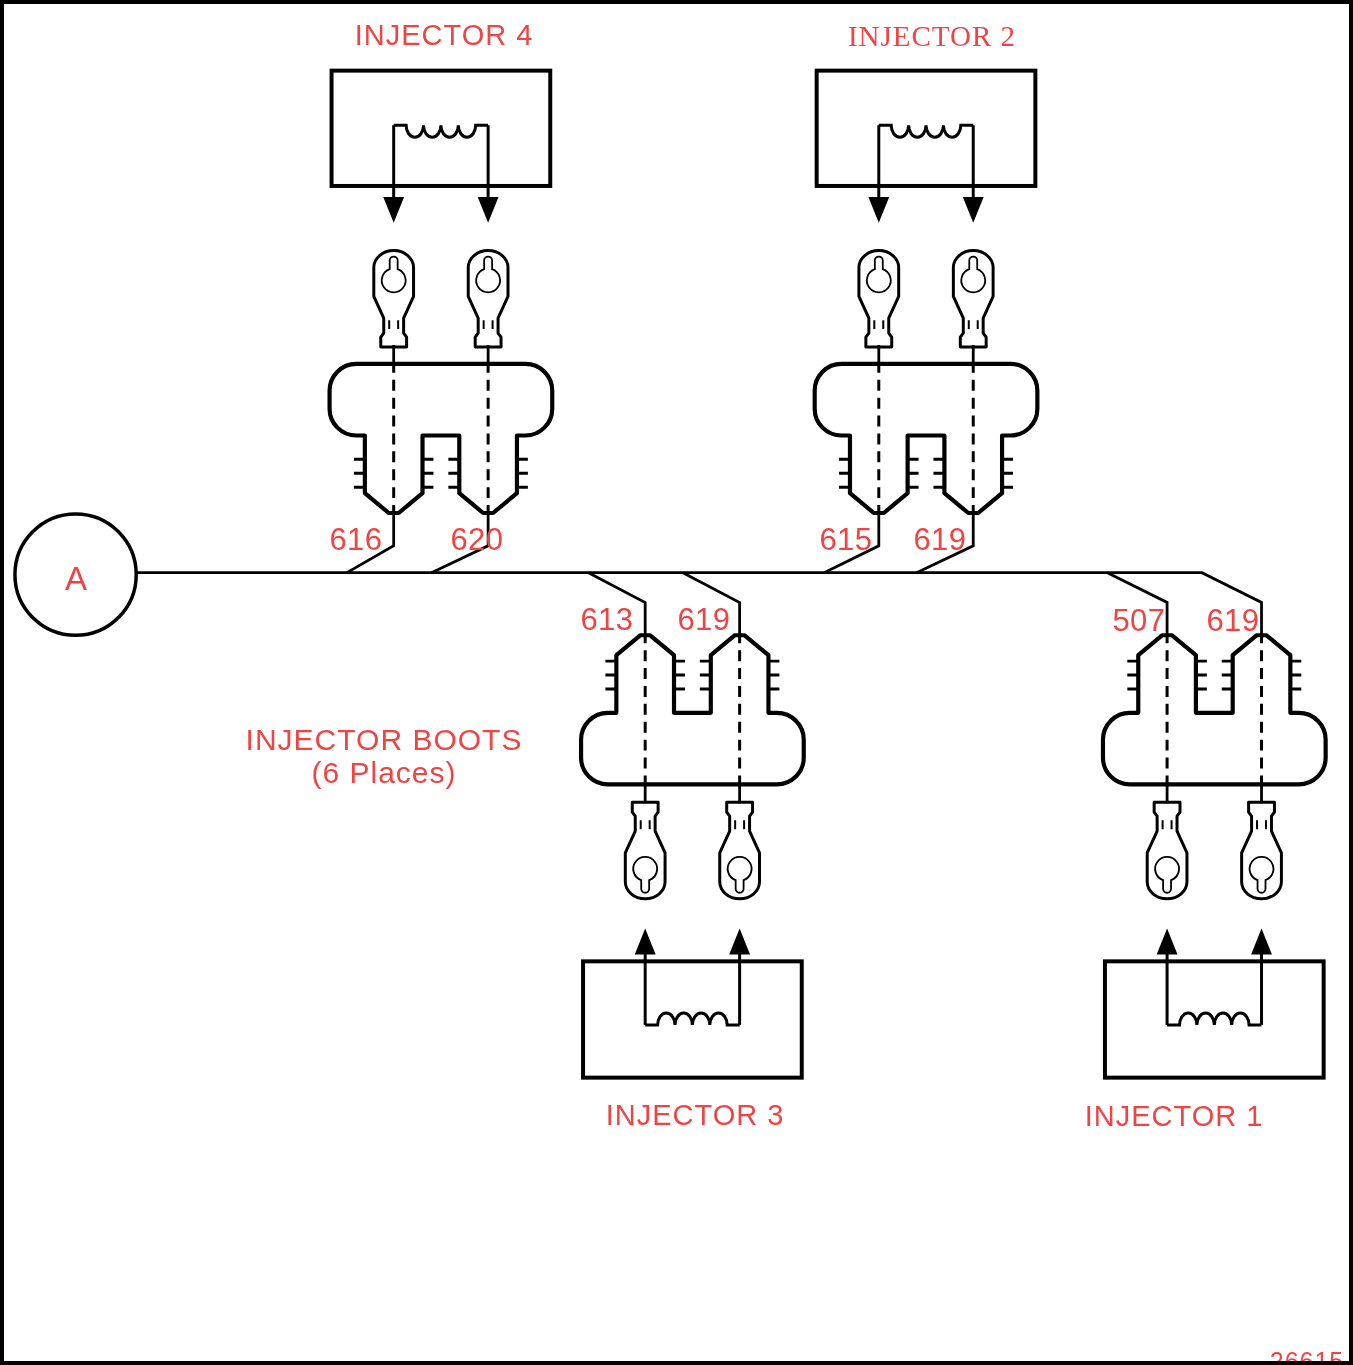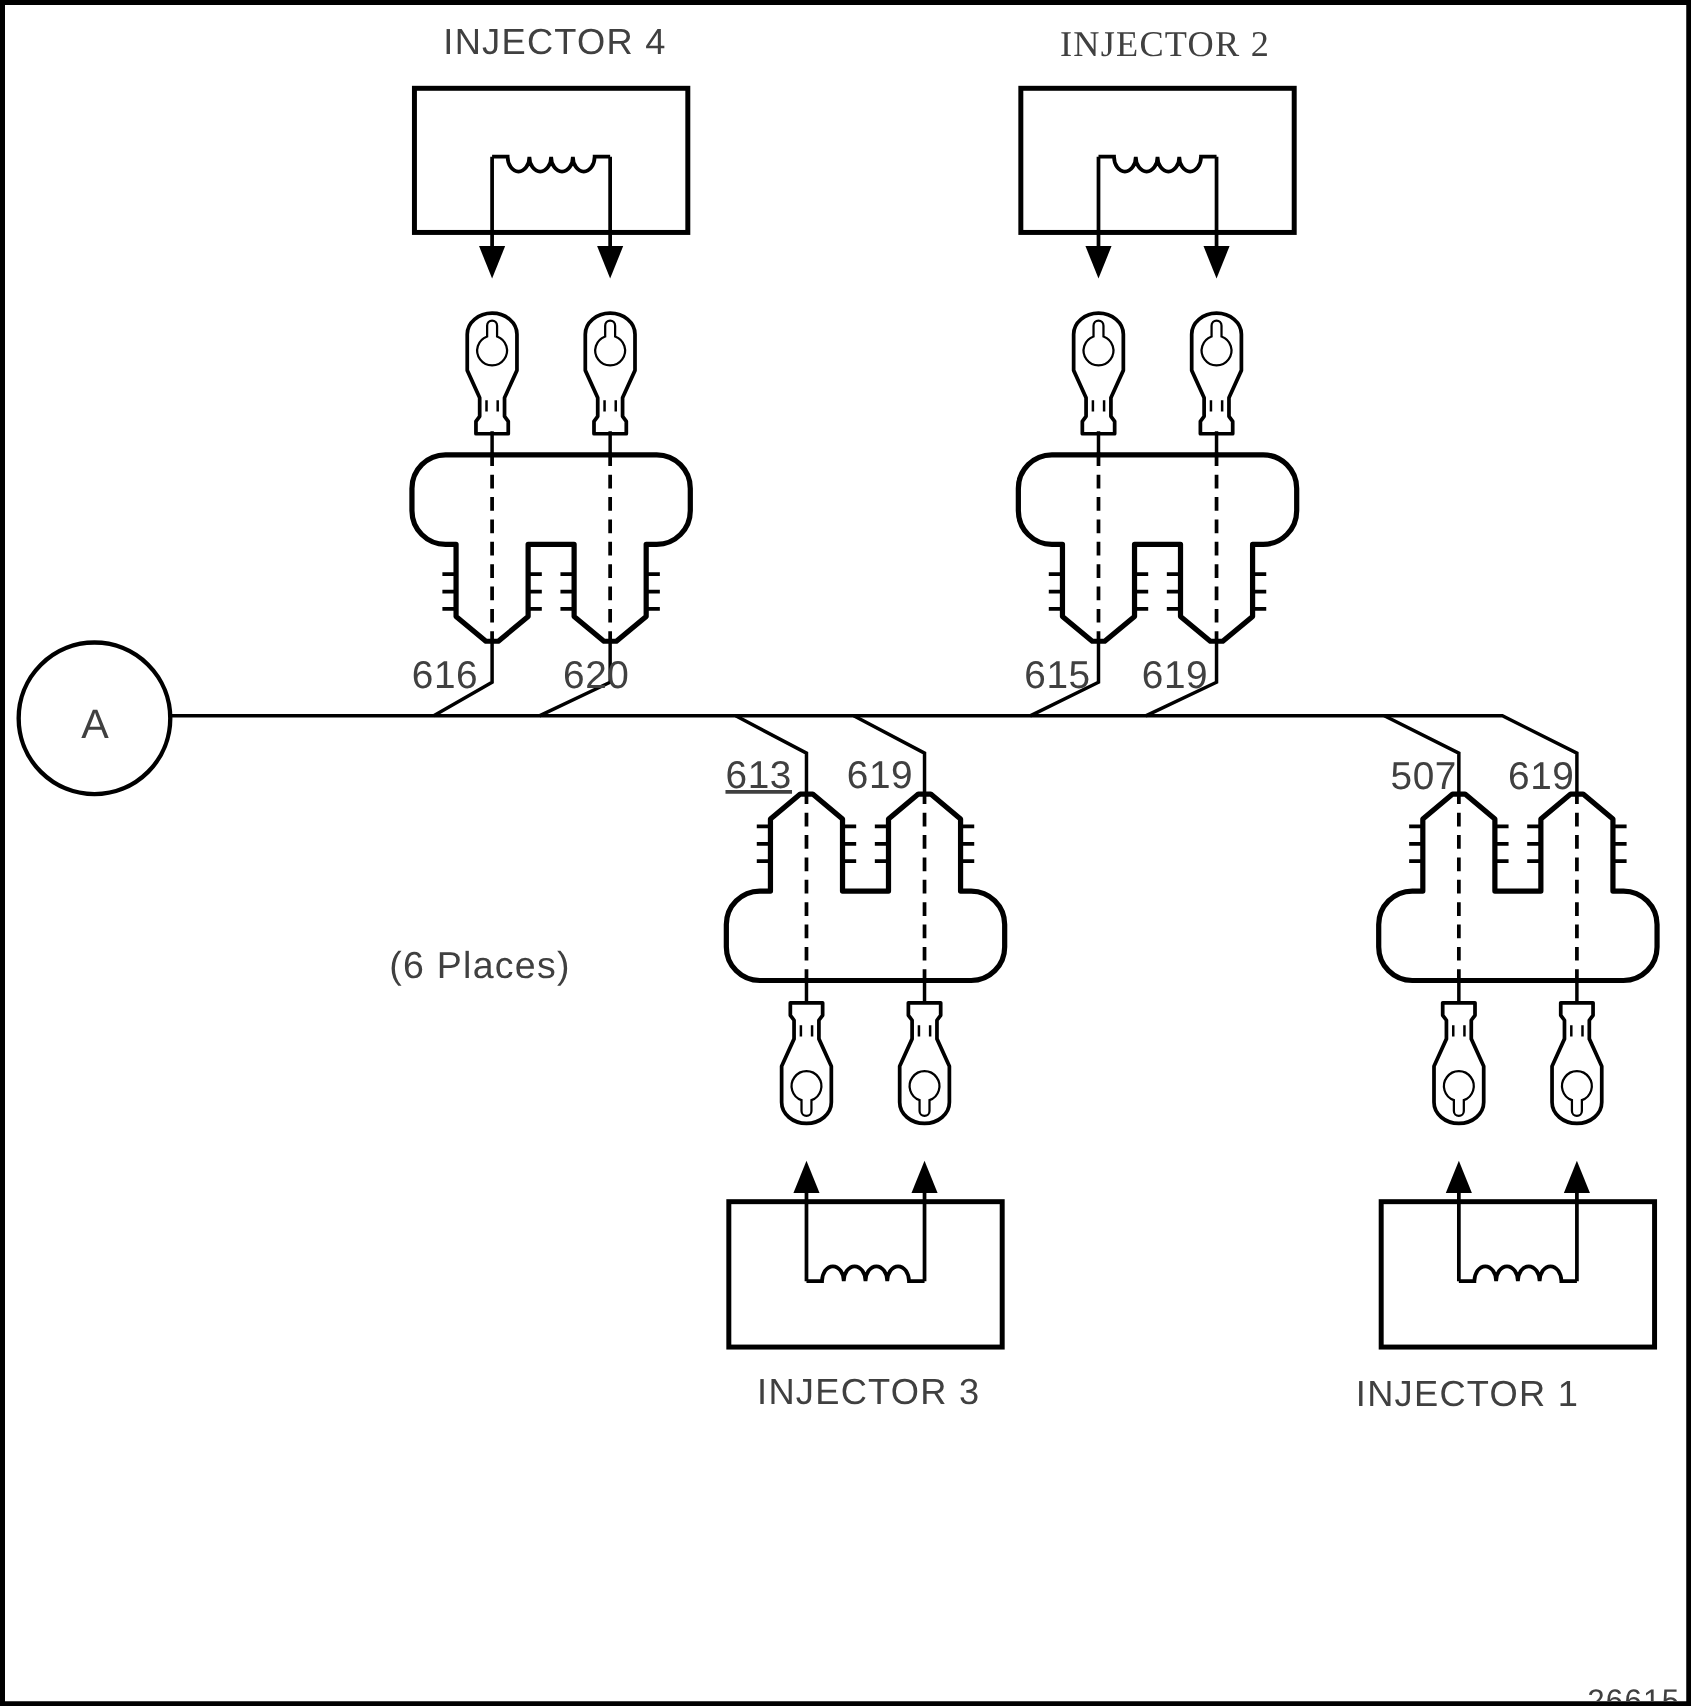--- a/index.html
+++ b/index.html
@@ -13,21 +13,21 @@
     font-family:"Liberation Sans", sans-serif;
     color:#000;
   }
   .art{position:absolute;left:0;top:0;width:100%;height:100%;}
   .lbl{
     position:absolute;
     transform:translate(-50%,-50%);
     white-space:nowrap;
     font-size:29px;
     letter-spacing:1px;
-    color:#404040;
+    color:#ef4444;
     text-align:right;
   }
   .wirelbl{font-size:31px;letter-spacing:0.5px;}
   .biglbl{font-size:30px;}
   .alabel{font-size:33px;letter-spacing:0;}
   .figno{font-size:25px;letter-spacing:1px;margin-top:20px;}
 </style>
 </head>
 <body>
 
@@ -117,26 +117,27 @@
       <rect x="1107.5" y="963" width="220" height="117" fill="none" stroke="#000" stroke-width="4"></rect>
       <use href="#coil-down" transform="translate(1217.5,1027) scale(1,-1)"></use>
     </g>
   </svg>
 
   <div class="lbl" style="left:440px;top:31px;">INJECTOR 4</div>
   <div class="lbl" style="left:928px;top:32px;font-family:Liberation Serif, serif;">INJECTOR 2</div>
   <div class="lbl" style="left:691px;top:1111px;">INJECTOR 3</div>
   <div class="lbl" style="left:1170px;top:1112px;">INJECTOR 1</div>
 
+  <div class="lbl biglbl" style="left:380px;top:736px;">INJECTOR BOOTS</div>
   <div class="lbl biglbl" style="left:380px;top:769px;">(6 Places)</div>
 
   <div class="lbl wirelbl" style="left:352px;top:536px;">616</div>
   <div class="lbl wirelbl" style="left:473px;top:536px;">620</div>
   <div class="lbl wirelbl" style="left:842px;top:536px;">615</div>
   <div class="lbl wirelbl" style="left:936px;top:536px;">619</div>
-  <div class="lbl wirelbl" style="left:603px;top:616px;text-decoration:underline;">613</div>
+  <div class="lbl wirelbl" style="left:603px;top:616px;">613</div>
   <div class="lbl wirelbl" style="left:700px;top:616px;">619</div>
   <div class="lbl wirelbl" style="left:1135px;top:617px;">507</div>
   <div class="lbl wirelbl" style="left:1229px;top:617px;">619</div>
 
   <div class="lbl alabel" style="left:72px;top:575px;">A</div>
   <div class="lbl figno" style="left:1303px;top:1337px;">26615</div>
 </div>
 
 </body></html>

